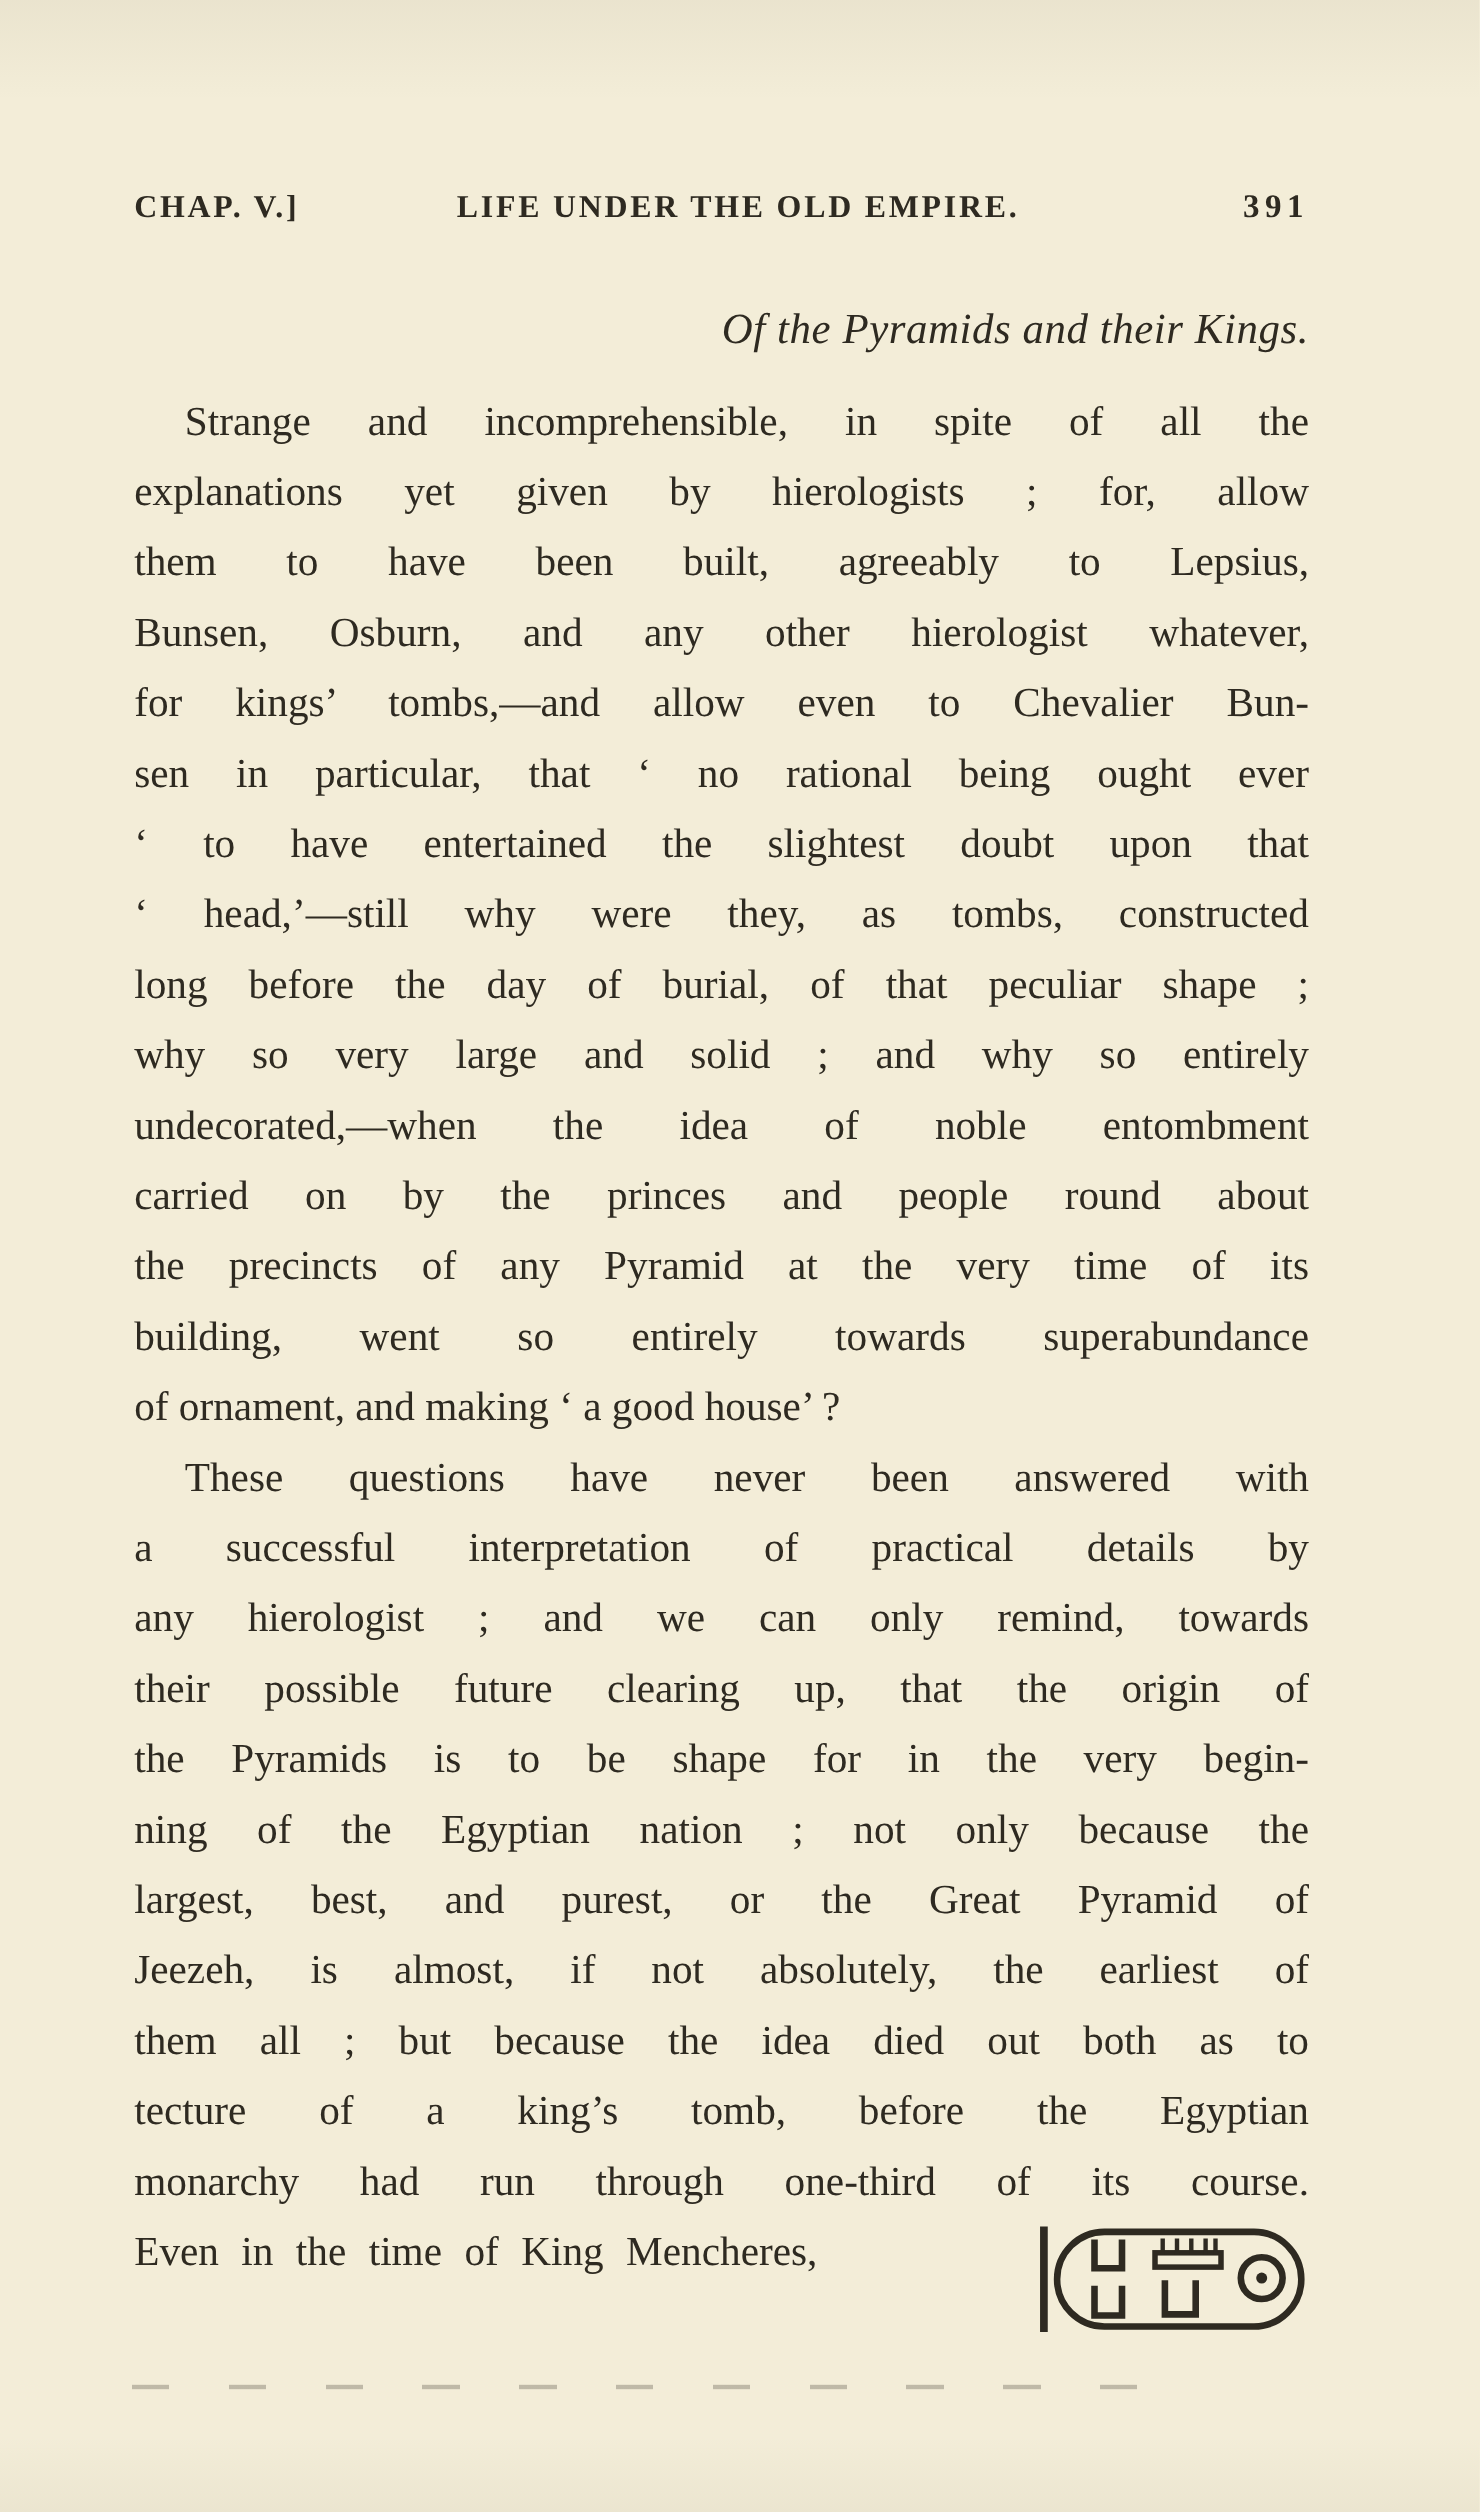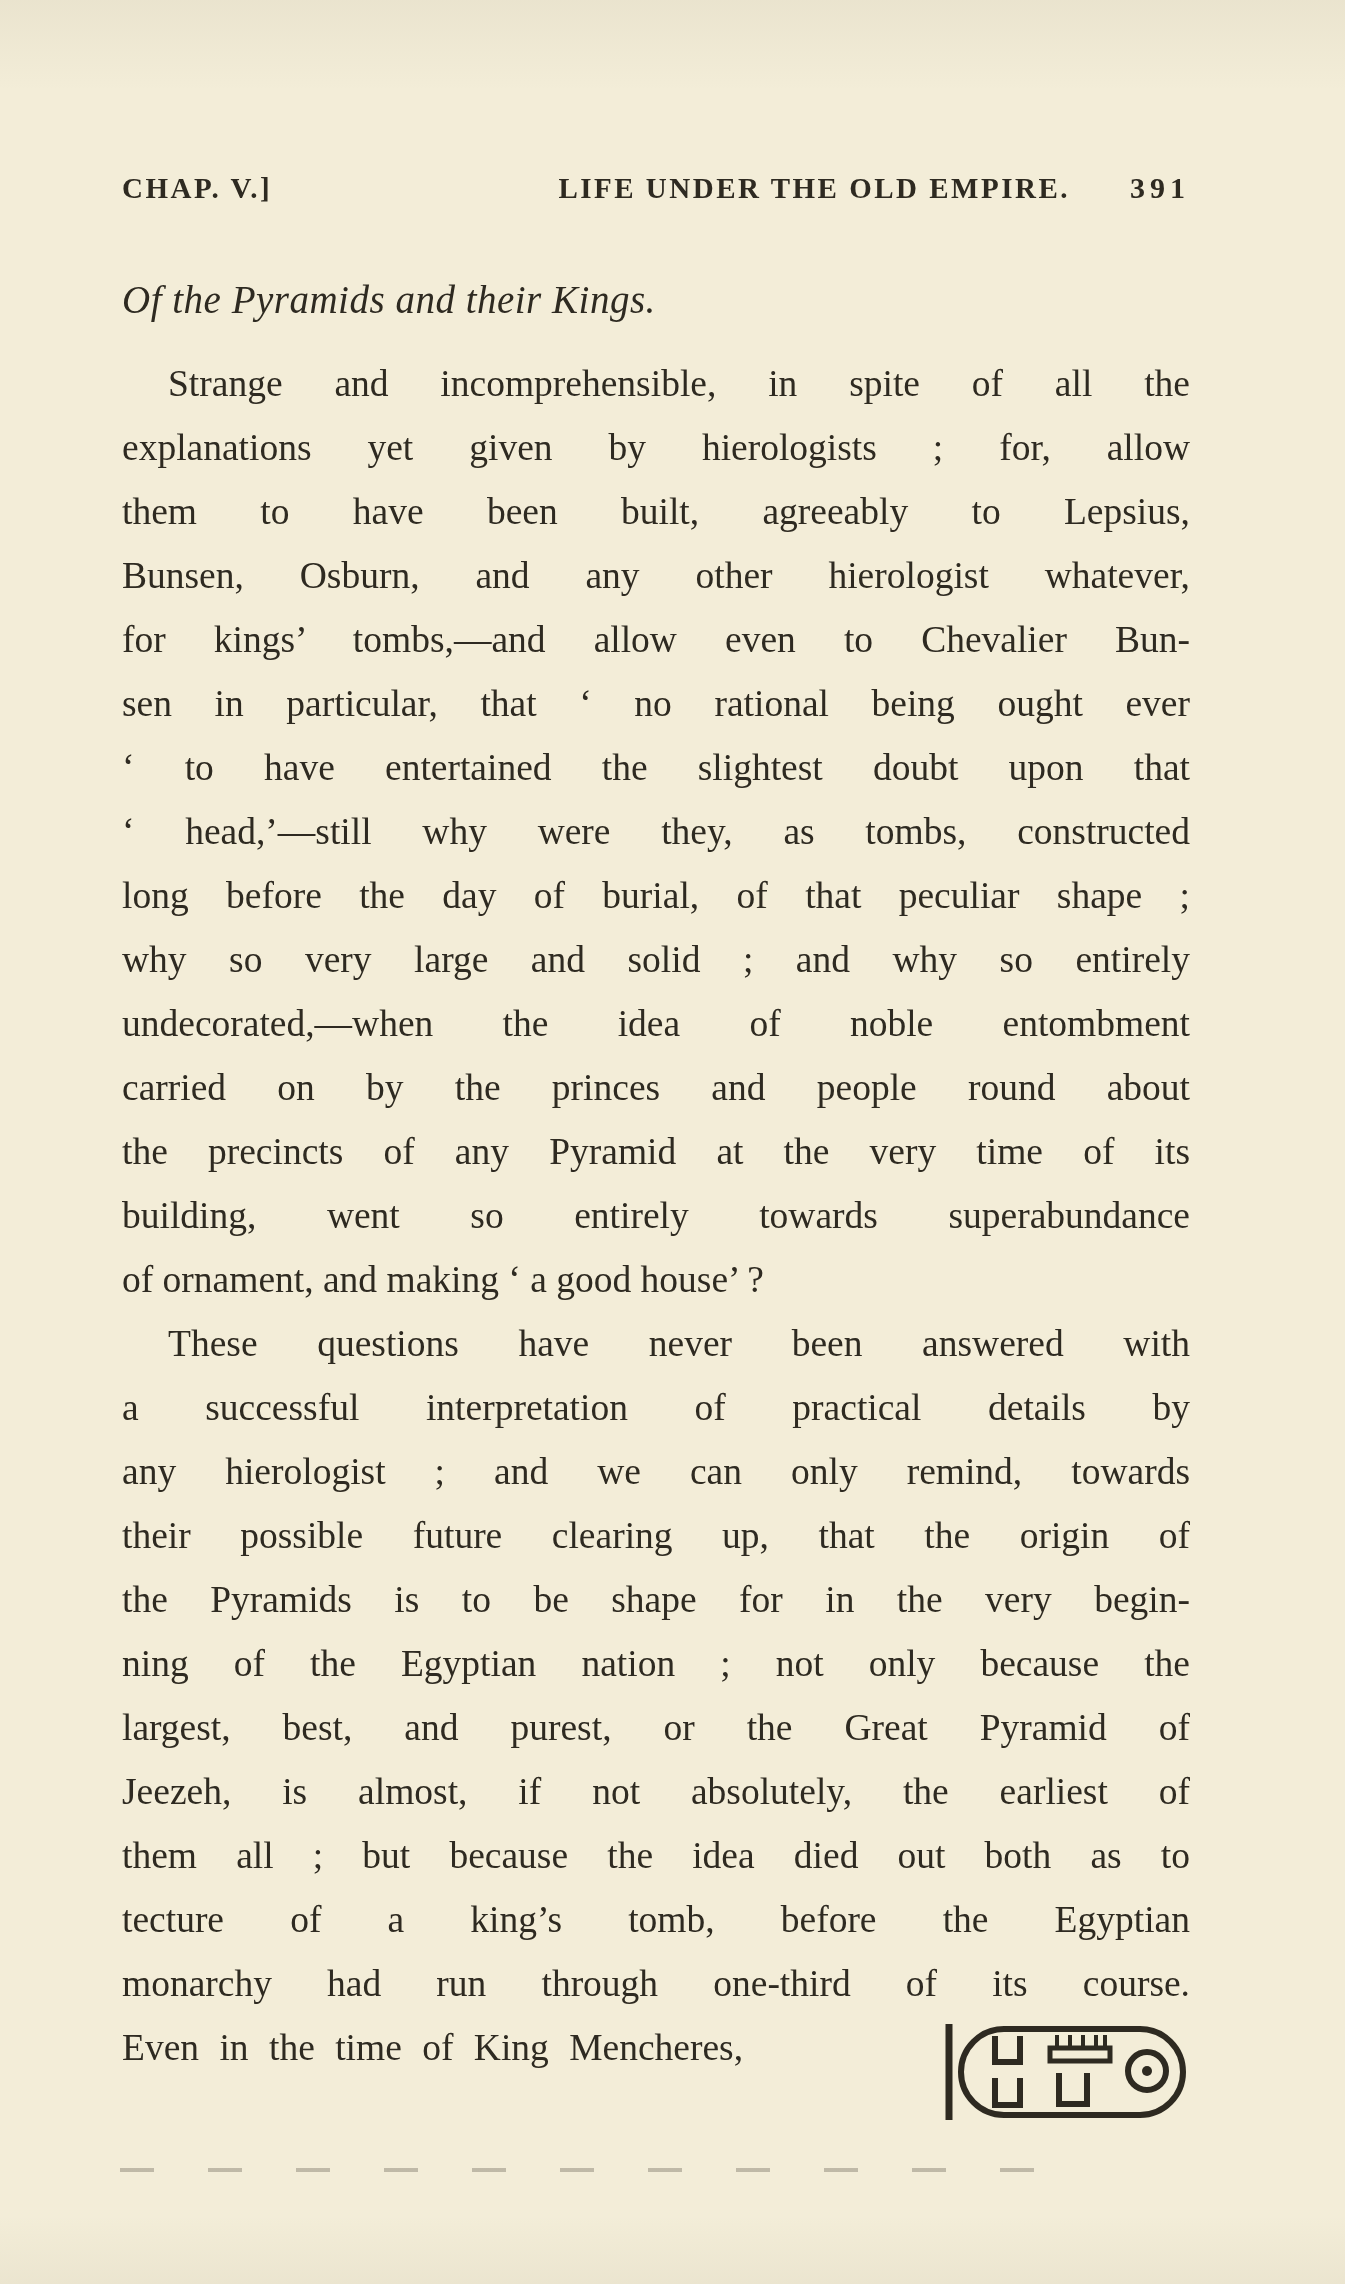--- a/index.html
+++ b/index.html
@@ -17,25 +17,25 @@
       radial-gradient(140% 120% at 50% 45%, rgba(0,0,0,0) 62%, rgba(92,80,50,0.12) 100%),
       linear-gradient(180deg, rgba(92,80,50,0.06), rgba(0,0,0,0) 4%),
       linear-gradient(0deg, rgba(92,80,50,0.05), rgba(0,0,0,0) 3%);
   }
   .content { position: absolute; left: 122px; top: 128px; width: 1068px; }
 
   .header {
     display: grid; grid-template-columns: auto 1fr auto; align-items: baseline;
     font-weight: bold; font-size: 29px; letter-spacing: 2.5px;
   }
-  .header .center { text-align: right; padding-right: 60px; margin-top: 44px; }
+  .header .center { text-align: center; padding-right: 60px; margin-top: 44px; }
   .pagenum { letter-spacing: 5px; font-size: 30px; }
 
   .title {
-    margin-top: 72px; text-align: left; font-style: italic;
+    margin-top: 72px; text-align: right; font-style: italic;
     font-size: 39px; letter-spacing: 0.5px;
   }
 
   .bodytext { margin-top: 30px; font-size: 37.5px; }
   .line {
     line-height: 64px; height: 64px;
     text-align: justify; text-align-last: justify;
   }
   .line.noj { text-align-last: left; }
   .line.indent { text-indent: 46px; }

